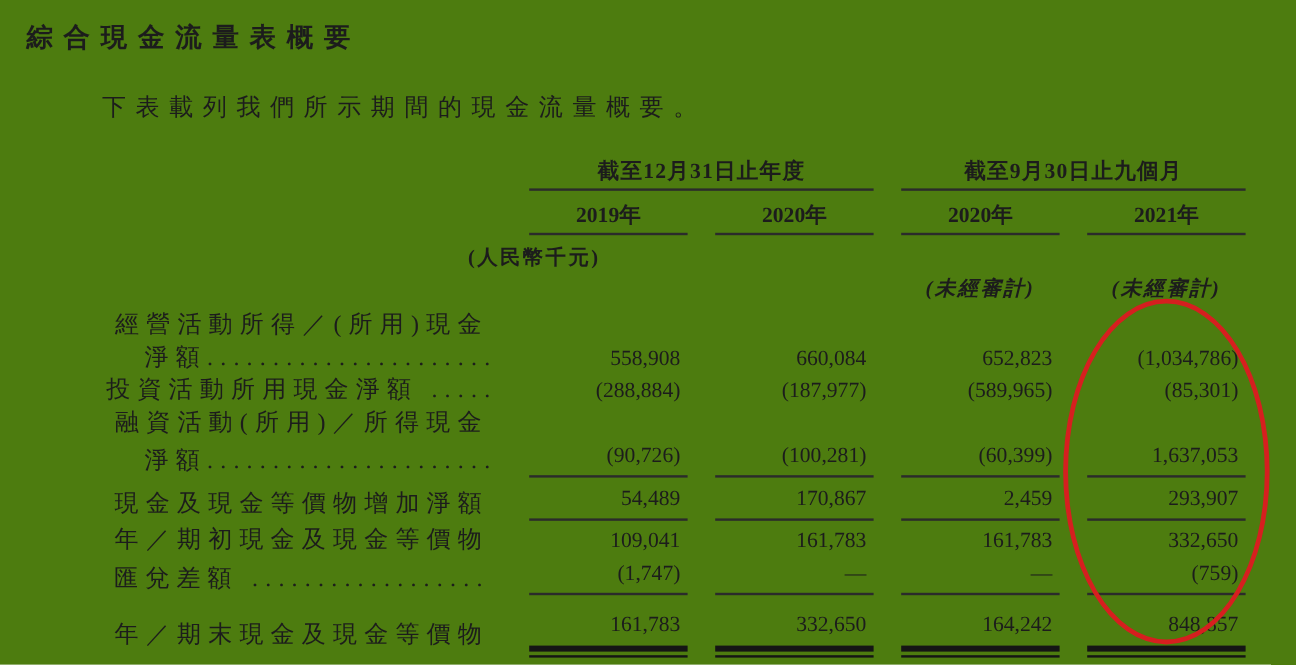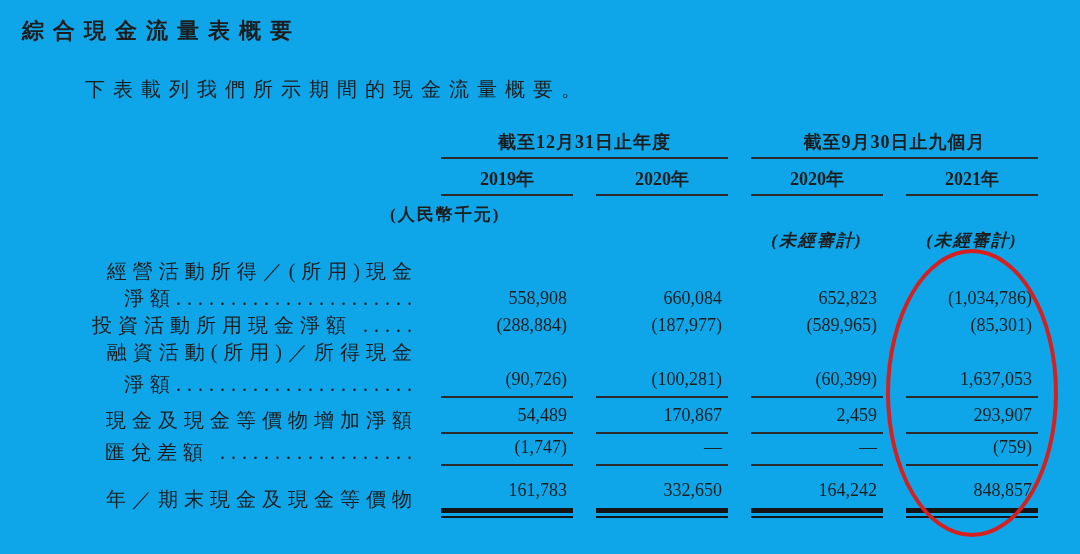--- a/index.html
+++ b/index.html
@@ -1,19 +1,19 @@
 <!DOCTYPE html>
 <html><head>
 <meta charset="utf-8">
 <style>
   html,body{margin:0;padding:0;background:#fff;}
   .page{
     position:relative;
     width:1080px;height:554px;
-    background:#0ea5e9;
+    background:#4d7c0f;
     font-family:"Liberation Serif","DejaVu Serif",serif;
     color:#1c1c1c;
     overflow:hidden;
   }
   .title{
     position:absolute;left:22px;top:16px;
     font-size:22px;font-weight:bold;letter-spacing:9px;
     margin:0;white-space:nowrap;
   }
   .intro{
@@ -47,21 +47,21 @@
     text-align:left;font-weight:bold;font-size:17px;letter-spacing:2px;
     padding-top:7px;transform:translateX(-28px);white-space:nowrap;
   }
   .note2{
     width:132px;margin-left:auto;text-align:center;
     font-weight:bold;font-size:17px;letter-spacing:2px;
     padding-top:3px;white-space:nowrap;font-style:italic;
   }
   
   tbody th{
-    font-weight:normal;text-align:right;
+    font-weight:normal;text-align:center;
     font-size:20px;letter-spacing:6px;
     white-space:nowrap;overflow:hidden;
     height:27px;line-height:27px;
   }
   tbody td{height:27px;}
   tbody th.ind{padding-left:32px;}
   .num{
     width:132px;margin-left:auto;text-align:right;
     padding-right:6px;line-height:27px;white-space:nowrap;
     box-sizing:border-box;
@@ -228,20 +228,35 @@
         <td>
             <div class="num rb">170,867</div>
           </td>
         <td>
             <div class="num rb">2,459</div>
           </td>
         <td>
             <div class="num rb">293,907</div>
           </td>
       </tr>
+      <tr class="r7">
+        <th class="lbl">年／期初現金及現金等價物</th>
+        <td>
+            <div class="num">109,041</div>
+          </td>
+        <td>
+            <div class="num">161,783</div>
+          </td>
+        <td>
+            <div class="num">161,783</div>
+          </td>
+        <td>
+            <div class="num">332,650</div>
+          </td>
+      </tr>
       <tr>
         <th class="lbl">匯兌差額 ..................</th>
         <td>
             <div class="num rb">(1,747)</div>
           </td>
         <td>
             <div class="num rb">—</div>
           </td>
         <td>
             <div class="num rb">—</div>

